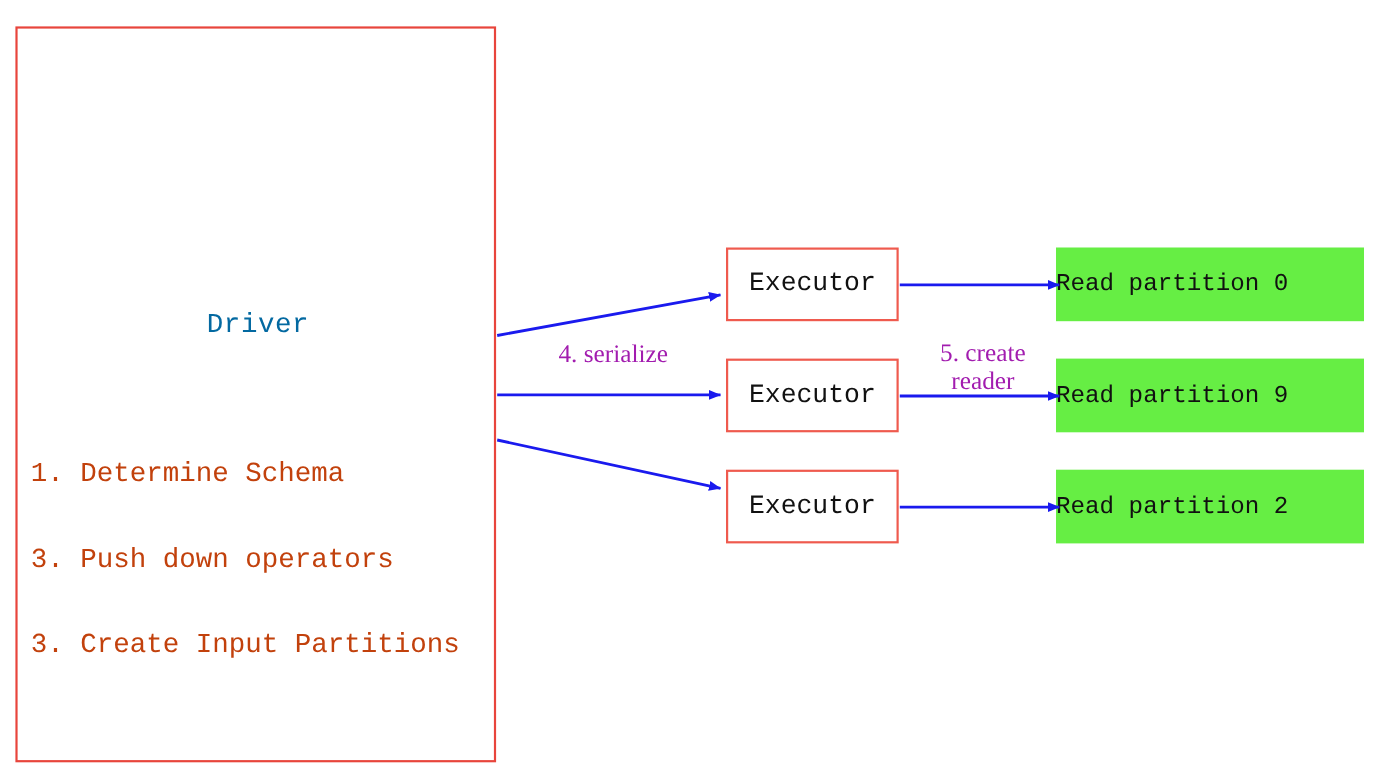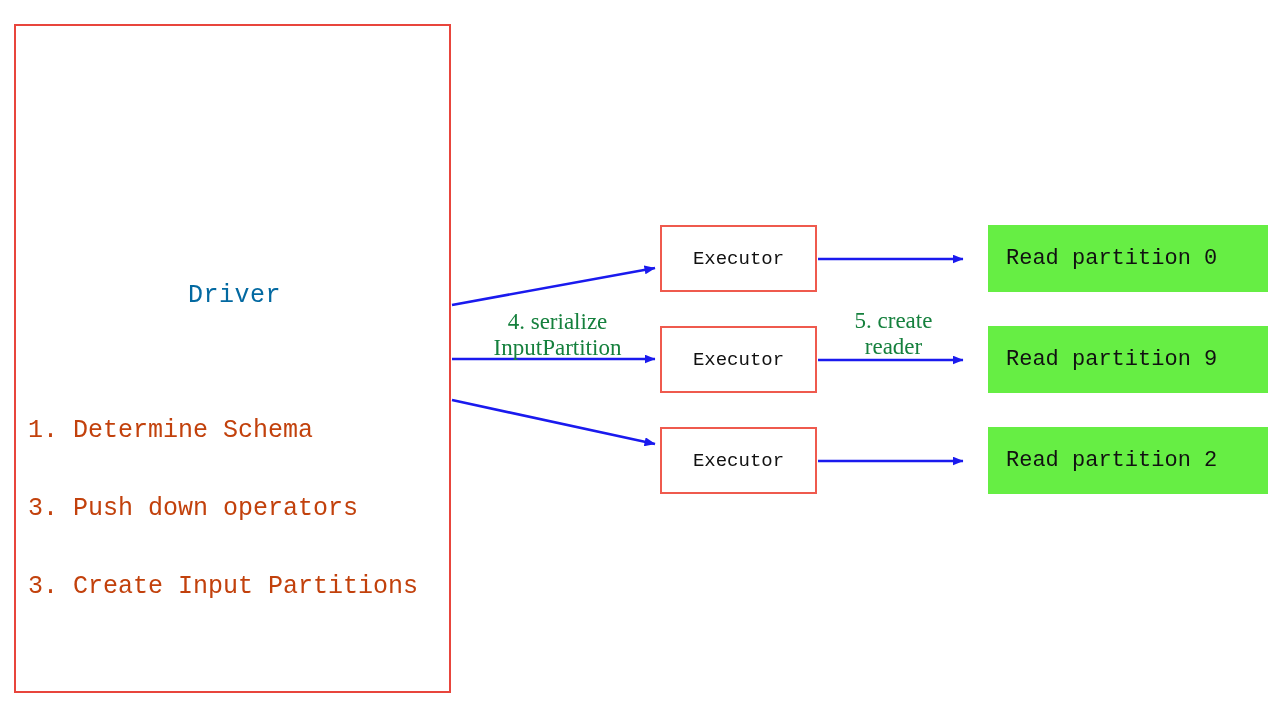--- a/index.html
+++ b/index.html
@@ -61,36 +61,35 @@
     box-sizing: border-box;
     display: flex;
     align-items: center;
     justify-content: center;
   }
   .executor-box.row1 { top: 225px; }
   .executor-box.row2 { top: 326px; }
   .executor-box.row3 { top: 427px; }
   .executor-label {
     font-family: "Liberation Mono", "DejaVu Sans Mono", monospace;
-    font-size: 19px;
+    font-size: 24px;
     color: #111111;
     white-space: pre;
   }
 
   
   .partition-box {
     position: absolute;
-    left: 988px;
+    left: 960px;
     width: 280px;
     height: 67px;
     background: #66ee44;
     box-sizing: border-box;
     display: flex;
     align-items: center;
-    padding-left: 18px;
   }
   .partition-box.row1 { top: 225px; }
   .partition-box.row2 { top: 326px; }
   .partition-box.row3 { top: 427px; }
   .partition-label {
     font-family: "Liberation Mono", "DejaVu Sans Mono", monospace;
     font-size: 22px;
     color: #111111;
     white-space: pre;
   }
@@ -104,21 +103,21 @@
     height: 710px;
     pointer-events: none;
   }
 
   
   .edge-label {
     position: absolute;
     font-family: "Liberation Serif", "DejaVu Serif", serif;
     font-size: 23px;
     line-height: 26px;
-    color: #15803d;
+    color: #a21caf;
     text-align: center;
     white-space: nowrap;
   }
   .edge-label.serialize {
     left: 460px;
     top: 309px;
     width: 195px;
   }
   .edge-label.create {
     left: 825px;
@@ -175,21 +174,20 @@
 
     <line x1="818" y1="259" x2="963" y2="259" stroke="#1a1aee" stroke-width="2.6" marker-end="url(#ah)"></line>
 
     <line x1="818" y1="360" x2="963" y2="360" stroke="#1a1aee" stroke-width="2.6" marker-end="url(#ah)"></line>
 
     <line x1="818" y1="461" x2="963" y2="461" stroke="#1a1aee" stroke-width="2.6" marker-end="url(#ah)"></line>
   </svg>
 
   <div class="edge-label serialize">
     <div>4. serialize</div>
-    <div>InputPartition</div>
   </div>
 
   <div class="edge-label create">
     <div>5. create</div>
     <div>reader</div>
   </div>
 
 </div>
 
 </body></html>

